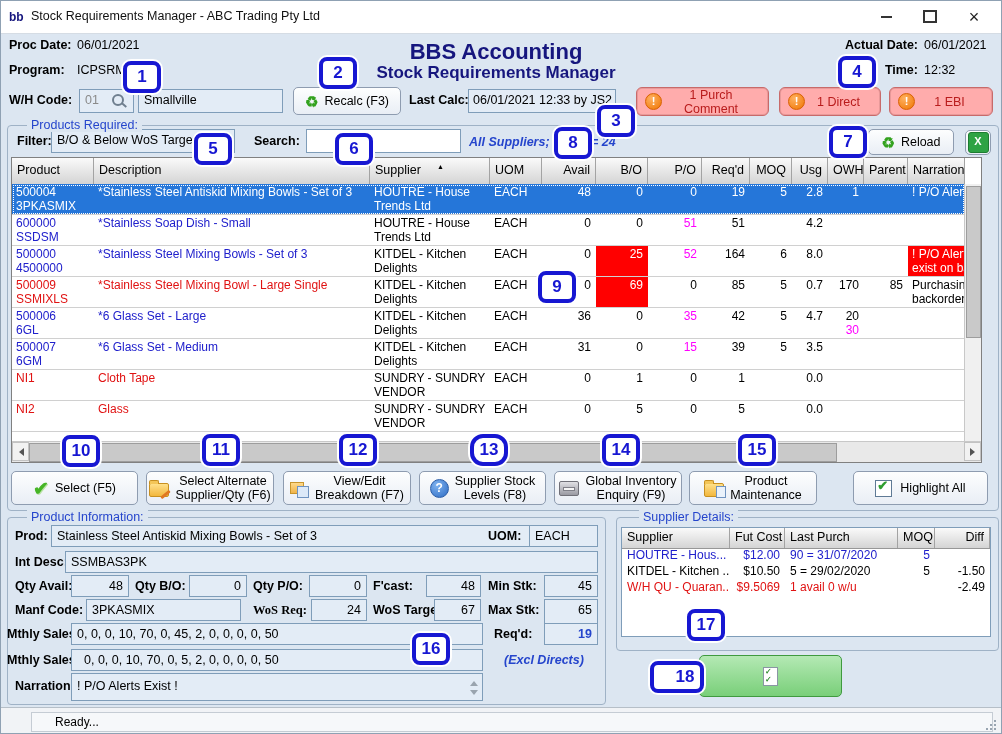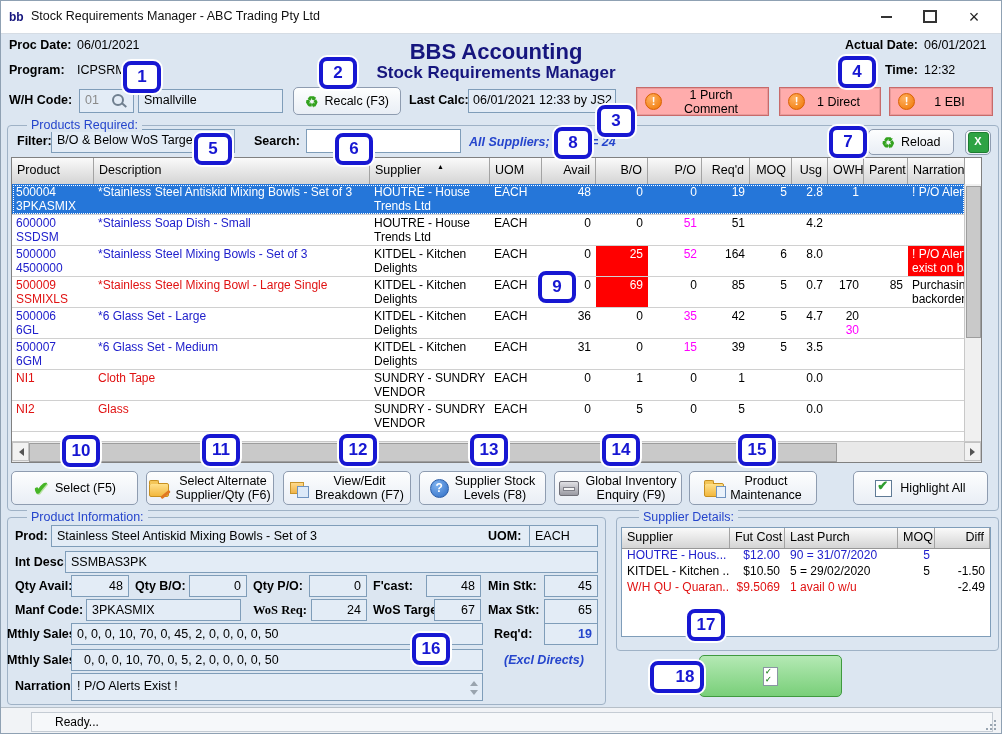--- a/index.html
+++ b/index.html
@@ -18,21 +18,21 @@
   .glyph-max{width:10px;height:9px;border:2px solid #333;}
   .glyph-close{font-size:18px;color:#222;line-height:18px;}
   
   .group{border:1px solid #9fb2c6;border-radius:4px;background:transparent;}
   .grouplbl{background:#dce6f1;padding:0 4px;z-index:3;}
   
   .field{background:#e3ecf6;border:1px solid #7f9db9;box-sizing:border-box;padding:3px 5px 0 5px;font-size:12.5px;white-space:nowrap;overflow:hidden;}
   .field.white{background:#ffffff;}
   .field.num{text-align:right;padding-right:5px;}
   .btn{border:1px solid #8e9cb0;border-radius:5px;background:linear-gradient(#fdfefe,#e9eef5);display:flex;align-items:center;justify-content:center;gap:6px;box-sizing:border-box;text-align:center;line-height:14px;}
-  .alertbtn{background:#ffacac;border:1px solid #c86a6a;border-radius:0;box-shadow:inset 0 0 0 1px #e89a9a;display:flex;align-items:center;box-sizing:border-box;color:#000000;}
+  .alertbtn{background:#ffacac;border:1px solid #c86a6a;border-radius:6px;box-shadow:inset 0 0 0 1px #e89a9a;display:flex;align-items:center;box-sizing:border-box;color:#b91c1c;}
   .alertbtn .albl{flex:1;text-align:center;padding-right:8px;}
   .greenbtn{background:linear-gradient(#b4e9b4,#79cf79);border:1px solid #3f9a3f;border-radius:5px;display:flex;align-items:center;justify-content:center;gap:6px;box-sizing:border-box;line-height:15px;text-align:center;}
   
   .ic{display:inline-block;position:relative;flex:none;}
   .ic-recycle{color:#33a21e;font-size:15px;font-weight:bold;line-height:15px;}
   .ic-excel{width:19px;height:19px;background:#2ea344;border:1px solid #1d7c31;border-radius:3px;}
   .ic-excel::before{content:"X";position:absolute;left:0;right:0;top:1px;color:#fff;font-weight:bold;font-size:11px;text-align:center;}
   .ic-warn{width:15px;height:15px;border-radius:50%;background:radial-gradient(circle at 35% 30%,#ffb060,#ef7602);border:1px solid #d86000;margin-left:8px;}
   .ic-warn::before{content:"!";position:absolute;left:0;right:0;top:1px;color:#fff;font-weight:bold;font-size:11px;line-height:13px;text-align:center;}
   .ic-check{color:#46b526;font-size:19px;font-weight:bold;text-shadow:1px 1px 0 #b9e2a5;line-height:19px;}
@@ -524,20 +524,20 @@
       <div class="badge" style="left: 596px; top: 104px;">3</div>
       <div class="badge" style="left: 837px; top: 55px;">4</div>
       <div class="badge" style="left: 193px; top: 132px;">5</div>
       <div class="badge" style="left: 334px; top: 132px;">6</div>
       <div class="badge" style="left: 828px; top: 125px;">7</div>
       <div class="badge" style="left: 553px; top: 126px;">8</div>
       <div class="badge" style="left: 537px; top: 270px;">9</div>
       <div class="badge" style="left: 61px; top: 434px;">10</div>
       <div class="badge" style="left: 201px; top: 433px;">11</div>
       <div class="badge" style="left: 338px; top: 433px;">12</div>
-      <div class="badge" style="left: 469px; top: 433px;">13</div>
+      <div class="badge" style="left: 469px; top: 433px; border-radius: 13px;">13</div>
       <div class="badge" style="left: 601px; top: 433px;">14</div>
       <div class="badge" style="left: 737px; top: 433px;">15</div>
       <div class="badge" style="left: 411px; top: 632px;">16</div>
       <div class="badge" style="left: 686px; top: 608px;">17</div>
       <div class="badge" style="left: 649px; top: 660px; padding-left: 20px;">18</div>
     </div>
 </div>
 
 </body></html>

